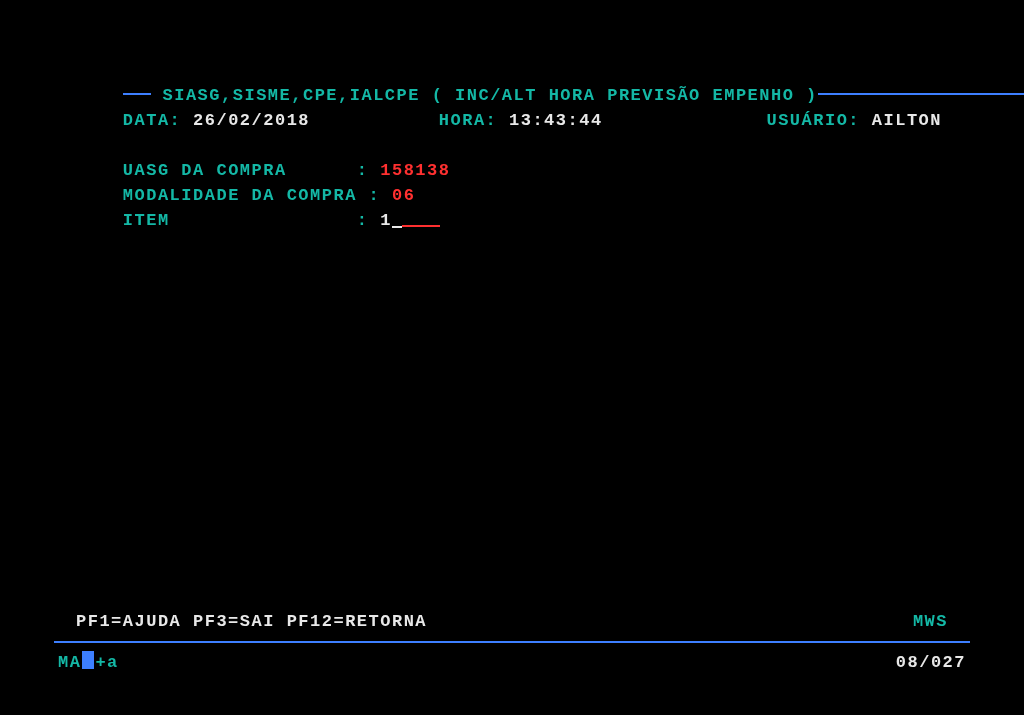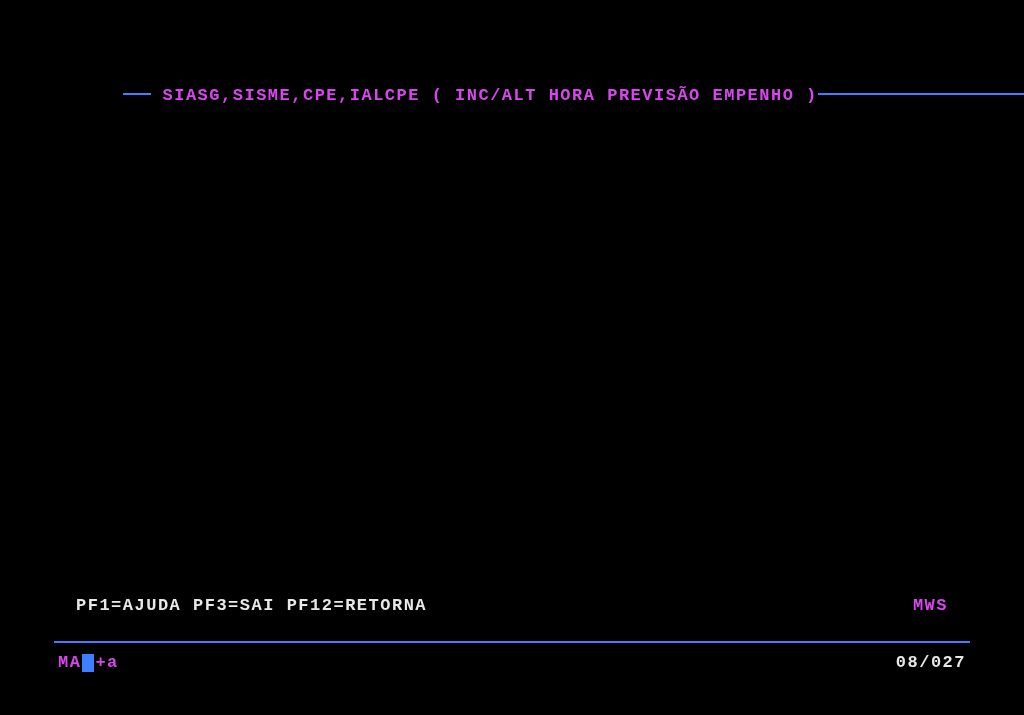--- a/index.html
+++ b/index.html
@@ -25,21 +25,21 @@
     .terminal {
       padding: 58px 0 0 76px;
       color: #e0e0e0;
     }
     .line {
       height: 25px;
       line-height: 25px;
       white-space: pre;
     }
     .blue {
-      color: #d946ef;
+      color: #14b8a6;
     }
     .red {
       color: #ff3030;
     }
     .white {
       color: #e8e8e8;
     }
     .header-line {
       position: relative;
     }
@@ -68,21 +68,21 @@
     .input-underline {
       display: inline-block;
       width: 38px;
       border-bottom: 2px solid #ff3030;
       vertical-align: baseline;
       position: relative;
       top: 2px;
     }
     .footer {
       position: absolute;
-      bottom: 100px;
+      bottom: 84px;
       left: 76px;
       right: 76px;
     }
     .footer-line {
       white-space: pre;
       display: flex;
       justify-content: space-between;
     }
     .status-bar {
       position: absolute;
@@ -96,47 +96,59 @@
     }
     .status-content {
       display: flex;
       justify-content: space-between;
       padding: 0 4px;
       height: 24px;
       line-height: 24px;
     }
     .status-ma {
       display: inline-flex;
-      align-items: center;
+      align-items: flex-start;
     }
     .status-block {
       display: inline-block;
       width: 12px;
       height: 18px;
       background: #3d7fff;
       vertical-align: middle;
       margin: 0 1px;
     }
   </style>
 </head>
 <body>
 
 <div class="terminal">
 
   <div class="line header-line">
     <span class="header-rule-left"></span><span class="blue"> </span><span class="blue">SIASG,SISME,CPE,IALCPE</span><span class="blue"> </span><span class="blue">( INC/ALT HORA PREVISÃO EMPENHO )</span><span class="header-rule-right"></span>
   </div>
 
+  <div class="line">
+    <span class="blue">DATA:</span><span class="white"> </span><span class="white">26/02/2018</span><span class="white">           </span><span class="blue">HORA:</span><span class="white"> </span><span class="white">13:43:44</span><span class="white">              </span><span class="blue">USUÁRIO:</span><span class="white"> </span><span class="white">AILTON</span>
+  </div>
 
 
   <div class="line"></div>
 
+  <div class="line">
+    <span class="blue">UASG DA COMPRA      :</span><span class="red"> </span><span class="red">158138</span>
+  </div>
+
+  <div class="line">
+    <span class="blue">MODALIDADE DA COMPRA :</span><span class="red"> </span><span class="red">06</span>
+  </div>
 
 
-
+  <div class="line">
+    <span class="blue">ITEM                :</span><span class="white"> </span><span class="white">1</span><span class="cursor-underline"></span><span class="input-underline"></span>
+  </div>
 
 </div>
 
 <div class="footer">
   <div class="footer-line">
     <span class="white">PF1=AJUDA PF3=SAI PF12=RETORNA</span>
     <span class="blue">MWS</span>
   </div>
 </div>
 

